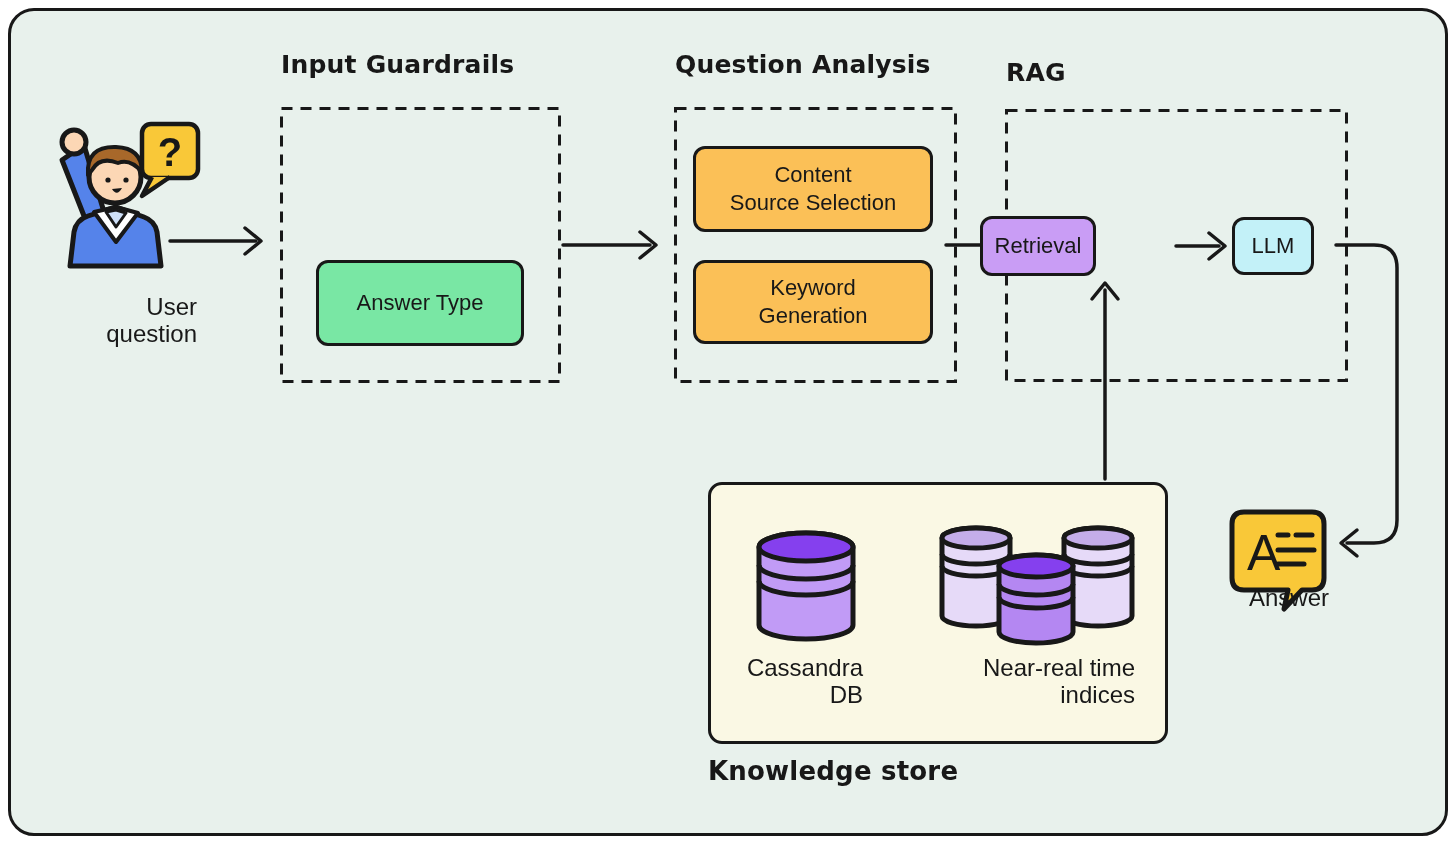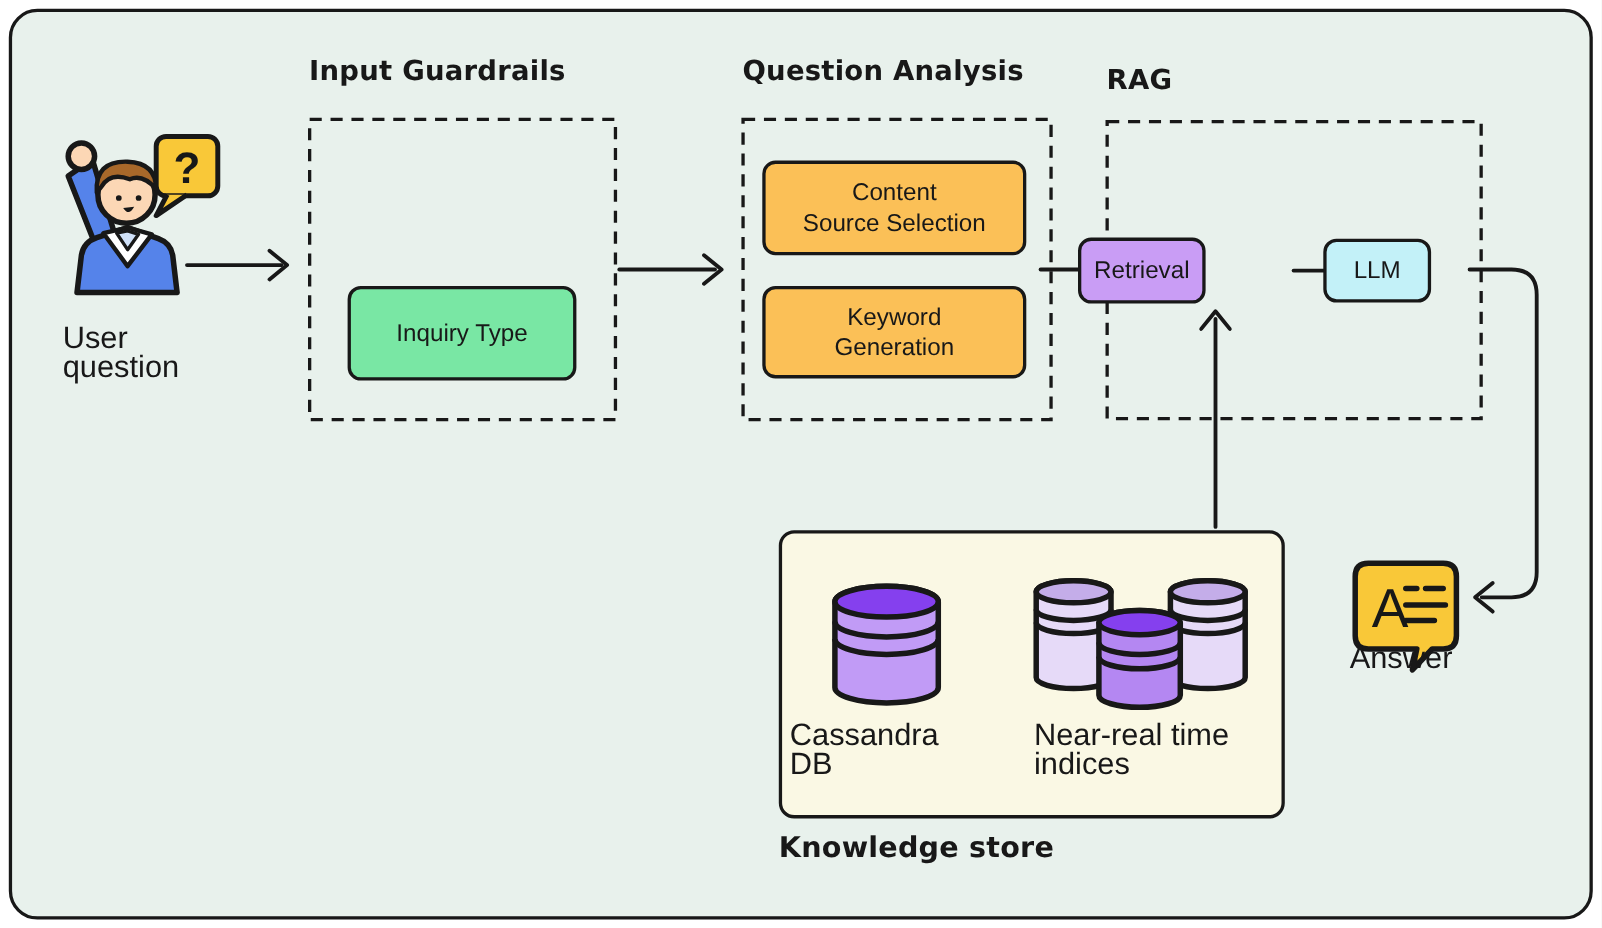--- a/index.html
+++ b/index.html
@@ -13,21 +13,21 @@
   body{margin:0;background:#ffffff;font-family:"Liberation Sans",sans-serif}
   .canvas{position:relative;width:1456px;height:844px;overflow:hidden}
   .frame{position:absolute;inset:8px;border:3px solid var(--ink);border-radius:26px;background:var(--background)}
   .overlay{position:absolute;left:0;top:0}
   .line{stroke:var(--ink);stroke-width:3.5;fill:none;stroke-linecap:round}
   .head{stroke:var(--ink);stroke-width:3.5;fill:none;stroke-linecap:round;stroke-linejoin:round}
   .dashed{stroke:var(--ink);stroke-width:3;fill:none;stroke-dasharray:11 8}
   .section-title{position:absolute;font-weight:700;font-size:25px;line-height:30px;color:var(--ink);text-align:left;font-family:"DejaVu Sans","Liberation Sans",sans-serif;letter-spacing:.2px}
   .node{position:absolute;border:3px solid var(--ink);border-radius:12px;display:flex;flex-direction:column;align-items:center;justify-content:center;font-size:22px;line-height:28px;color:var(--ink);text-align:center}
   .node span{display:block}
-  .caption{position:absolute;font-size:28px;line-height:27px;color:var(--ink);text-align:left}
+  .caption{position:absolute;font-size:24px;line-height:27px;color:var(--ink);text-align:right}
   .caption span{display:block}
   .ks-box{position:absolute;left:708px;top:482px;width:460px;height:262px;background:var(--cream);border:3px solid var(--ink);border-radius:14px}
   .icon{position:absolute}
   .svgtext{font-family:"Liberation Sans",sans-serif;fill:var(--ink)}
 </style>
 </head>
 <body>
 
 <div class="canvas">
   <div class="frame"></div>
@@ -73,38 +73,38 @@
     <path d="M 98 57 L 88 76 L 116 57" style="fill:var(--yellow)" stroke="var(--ink)" stroke-width="4.5" stroke-linejoin="round"></path>
     <text class="svgtext" x="116" y="46" text-anchor="middle" font-size="40" font-weight="700">?</text>
   </svg>
   <div class="caption" style="left:57px;top:293px;width:140px">
     <span>User</span>
     <span>question</span>
   </div>
 
   <div class="section-title" style="left:281px;top:50px;width:279px">Input Guardrails</div>
   <div class="node" style="left:316px;top:260px;width:208px;height:86px;background:var(--green)">
-    <span>Inquiry Type</span>
+    <span>Answer Type</span>
   </div>
 
   <div class="section-title" style="left:675px;top:50px;width:280px">Question Analysis</div>
   <div class="node" style="left:693px;top:146px;width:240px;height:86px;background:var(--orange)">
     <span>Content</span>
     <span>Source Selection</span>
   </div>
   <div class="node" style="left:693px;top:260px;width:240px;height:84px;background:var(--orange)">
     <span>Keyword</span>
     <span>Generation</span>
   </div>
 
   <div class="section-title" style="left:1006px;top:58px;width:341px">RAG</div>
   <div class="node" style="left:980px;top:216px;width:116px;height:60px;background:var(--purple)">
     <span>Retrieval</span>
   </div>
-  <div class="node" style="left:1203px;top:217px;width:98px;height:58px;background:var(--cyan)">
+  <div class="node" style="left:1232px;top:217px;width:82px;height:58px;background:var(--cyan)">
     <span>LLM</span>
   </div>
 
   <div class="ks-box"></div>
 
   <svg class="icon" style="left:750px;top:524px" width="112" height="124" viewBox="0 0 112 124">
     <g stroke="var(--ink)" stroke-width="5" stroke-linejoin="round">
       <path d="M 9 23 a 47 14 0 0 1 94 0 v 78 a 47 14 0 0 1 -94 0 z" style="fill:var(--db-body)"></path>
       <ellipse cx="56" cy="23" rx="47" ry="14" style="fill:var(--db-top)"></ellipse>
       <path d="M 9 41 a 47 14 0 0 0 94 0" fill="none"></path>

